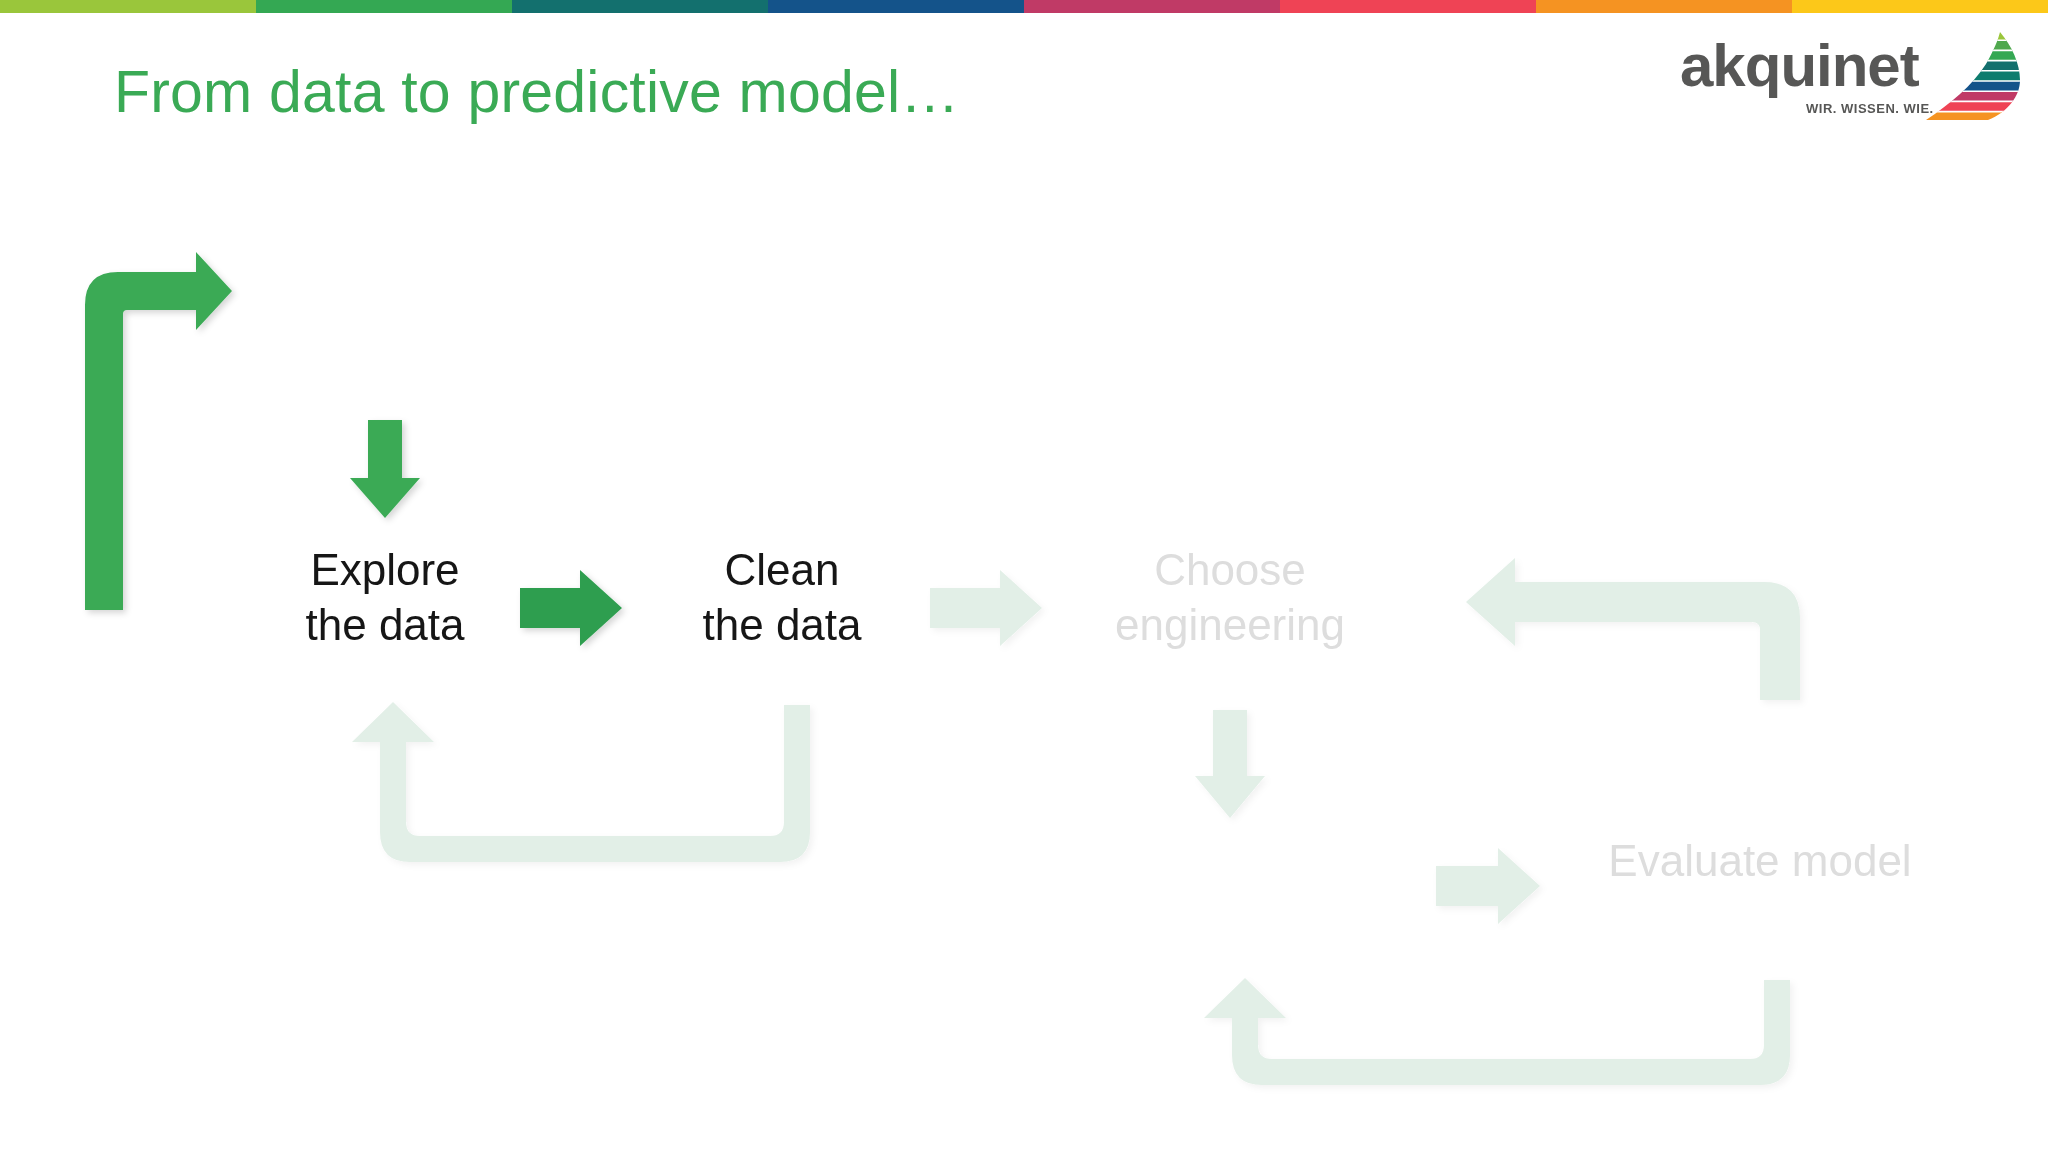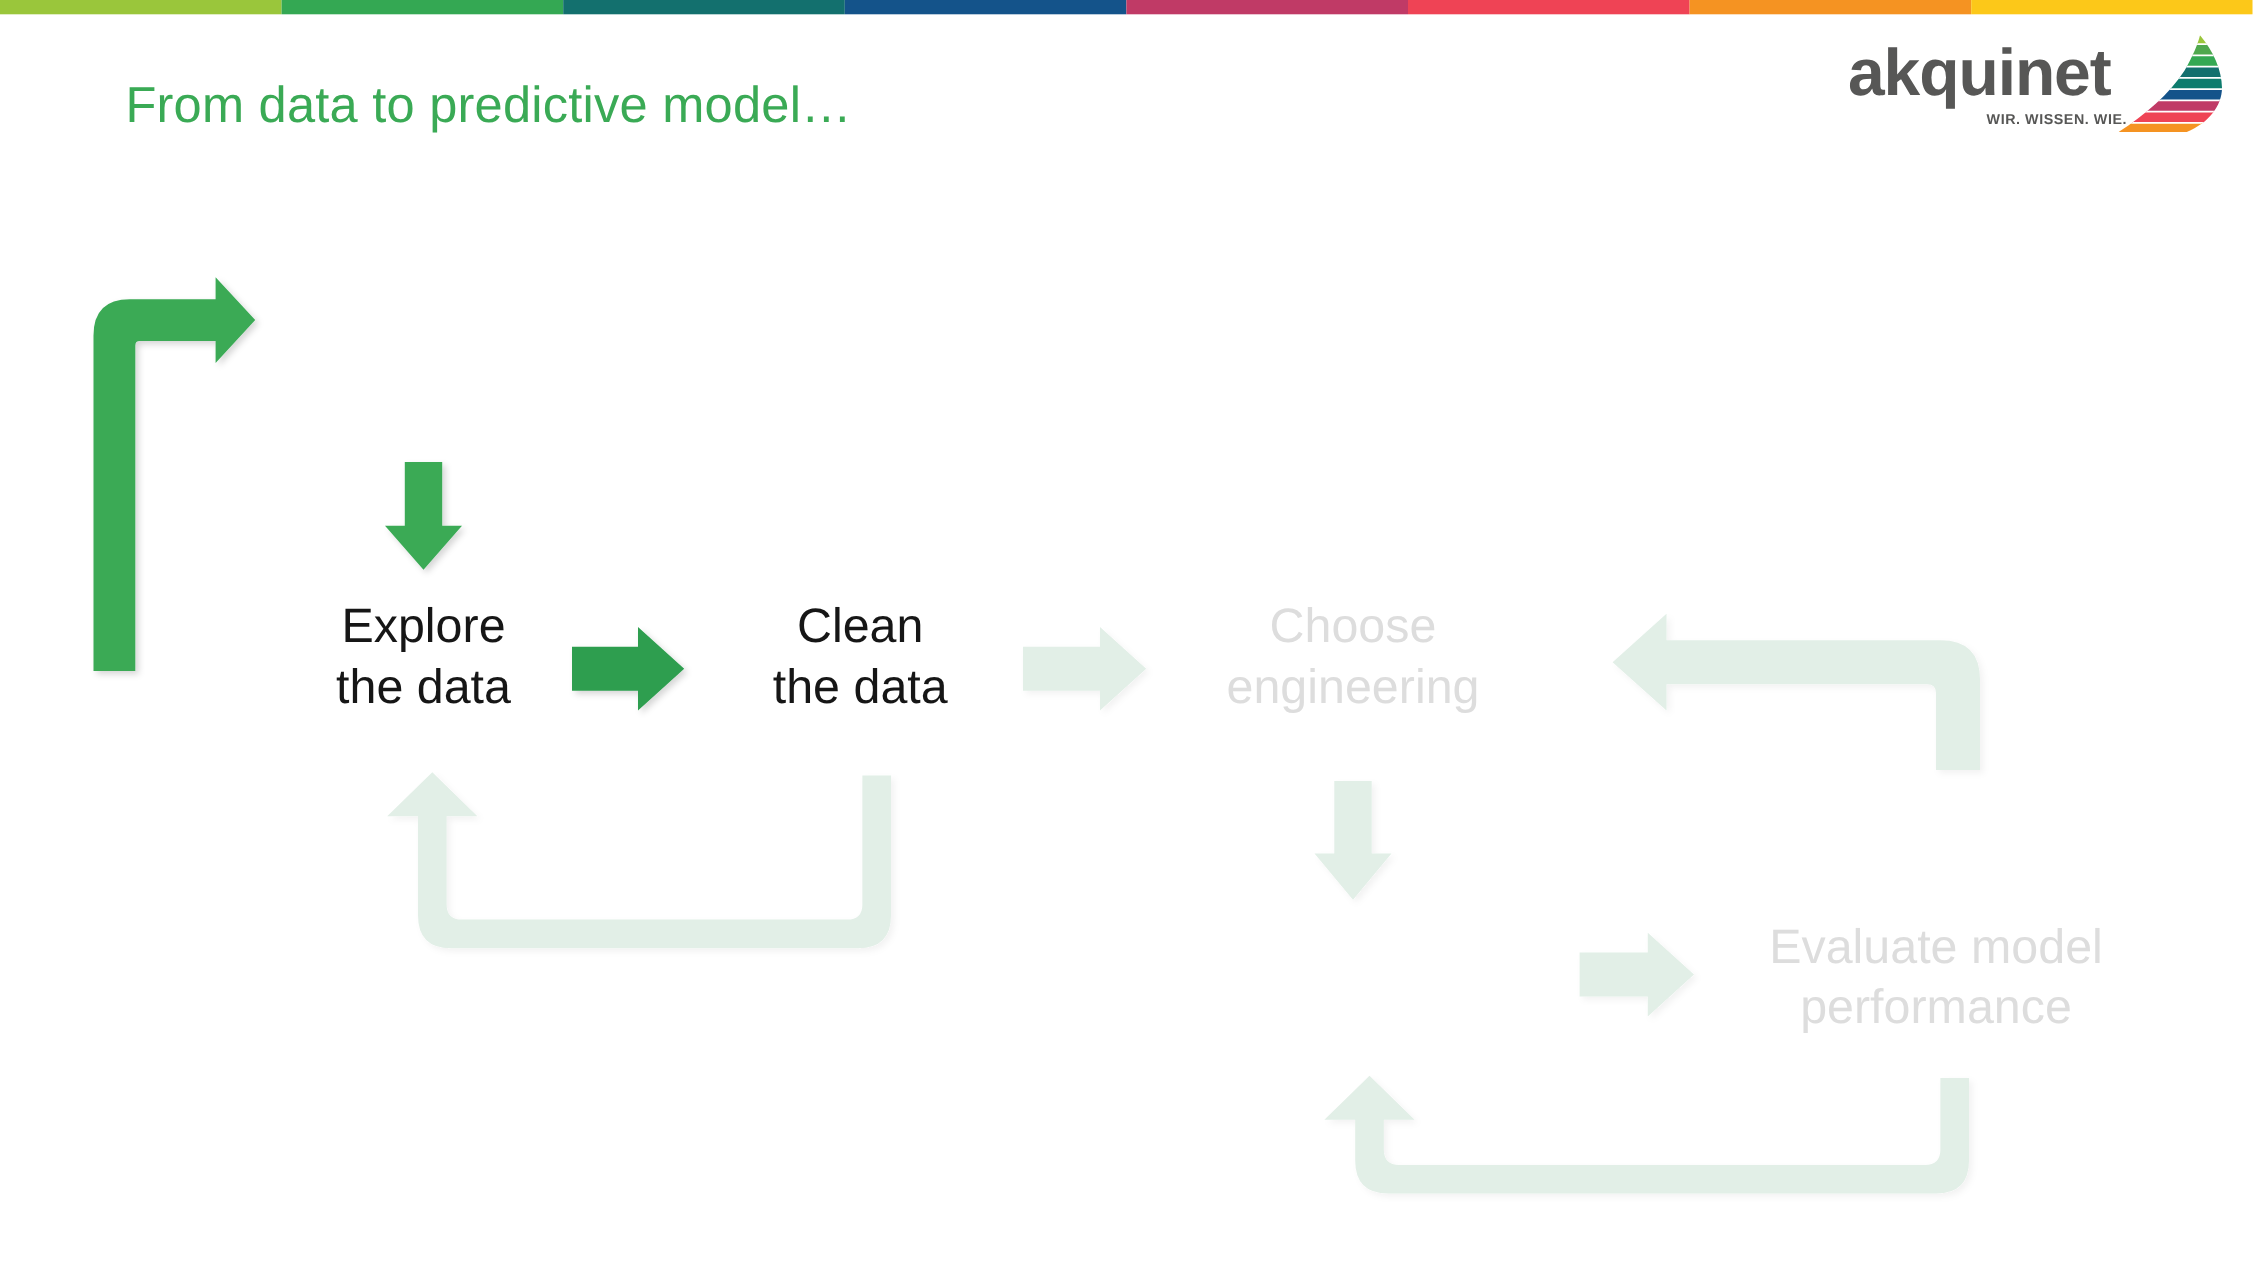--- a/index.html
+++ b/index.html
@@ -26,26 +26,25 @@
     height: 13px;
     display: flex;
   }
   #colorbar .seg { flex: 1 1 0; height: 100%; }
 
   
   #title {
     position: absolute;
     left: 114px;
     top: 58px;
-    font-size: 46px;
+    font-size: 59px;
     font-weight: 400;
     color: #3AAA55;
     letter-spacing: 0.2px;
     white-space: nowrap;
-    margin-top: 10px;
   }
 
   
   #logo {
     position: absolute;
     right: 28px;
     top: 30px;
     width: 340px;
     height: 92px;
   }
@@ -261,16 +260,15 @@
   </div>
 
   <div class="node faded" style="left:1090px; top:543px; width:280px;">
     <div>Choose</div>
     <div>engineering</div>
   </div>
 
 
   <div class="node faded" style="left:1570px; top:834px; width:380px;">
     <div>Evaluate model</div>
-    <div>performance</div>
   </div>
 
 </div>
 
 </body></html>

